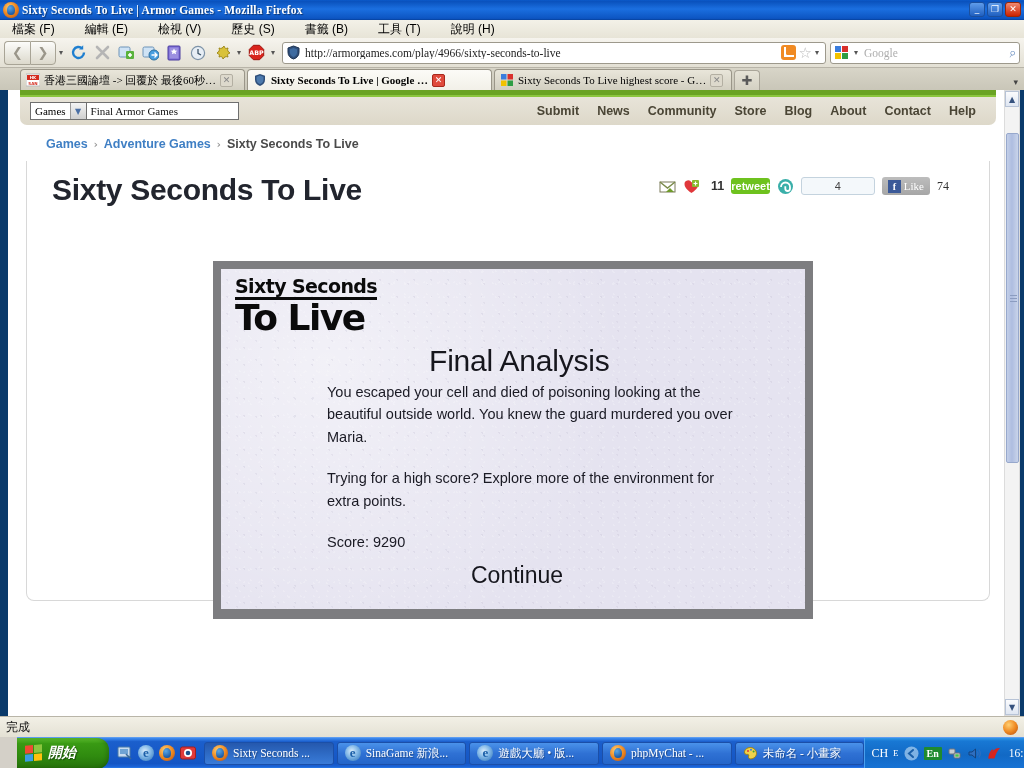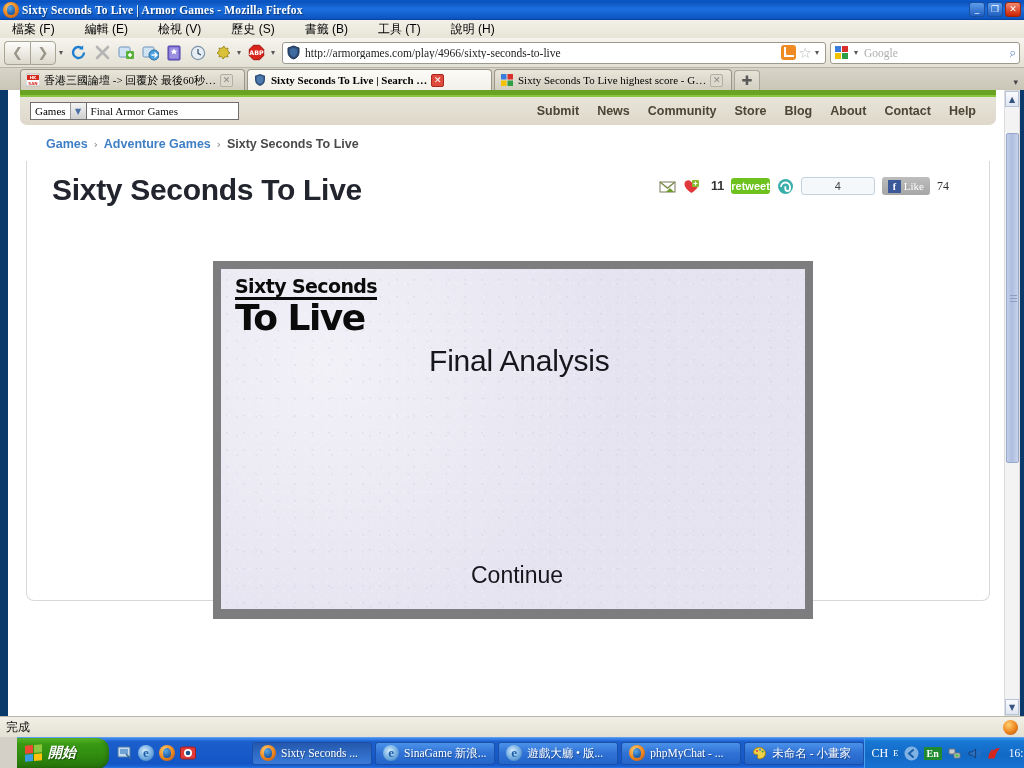--- a/index.html
+++ b/index.html
@@ -340,21 +340,21 @@
   }
   .quicklaunch { display:flex;align-items:center;gap:5px;padding:0 8px; }
   .qlicon { width:16px;height:16px;flex:none; }
   .tasks { display:flex; align-items:center; gap:3px; flex:1; min-width:0; }
   .task {
     height:23px; display:flex;align-items:center;gap:5px; padding:0 7px;
     border-radius:3px; min-width:0; flex: 0 1 138px;
     background: linear-gradient(to bottom,#4a92ea,#2f71d4 50%,#2465c9);
     border:1px solid #1b4fa8;
   }
-  .task.active { background: linear-gradient(to bottom,#2558ad,#2f6cc6 55%,#3a7bd8); margin-left: 48px; }
+  .task.active { background: linear-gradient(to bottom,#2558ad,#2f6cc6 55%,#3a7bd8); }
   .task .lbl {
     color:#fff;font-size:11.5px;white-space:nowrap;overflow:hidden;text-overflow:ellipsis;
     font-family:"Liberation Serif",serif; text-shadow:1px 1px 1px rgba(0,0,0,.35);
   }
   .tray {
     display:flex;align-items:center;gap:5px;height:31px;padding:0 6px;
     background: linear-gradient(to bottom,#2f97e8 0%,#1878d4 10%,#1269c5 55%,#1874d6 100%);
     border-left:1px solid #4aa0ee;
   }
   .tray .ch { color:#fff;font-size:12px; font-family:"Liberation Serif",serif;}
@@ -500,21 +500,21 @@
           <text x="7" y="11.6" font-size="4" fill="#d42b1e" text-anchor="middle" font-weight="bold" font-family="DejaVu Sans">SAN</text>
         </svg>
       <span class="tab-label">香港三國論壇 -&gt; 回覆於 最後60秒…</span>
       <span class="tab-x">✕</span>
     </div>
     <div class="tab active" style="width:245px">
       <svg class="tab-fav" viewBox="0 0 14 14">
           <path d="M7 1 12 2.7v4.1c0 3.2-2.2 5.3-5 6.2-2.8-.9-5-3-5-6.2V2.7z" fill="#2f4f7a"></path>
           <path d="M7 2.6 10.5 3.8v3c0 2.2-1.5 3.6-3.5 4.3-2-.7-3.5-2.1-3.5-4.3v-3z" fill="#4d7aad"></path>
         </svg>
-      <span class="tab-label">Sixty Seconds To Live | Search …</span>
+      <span class="tab-label">Sixty Seconds To Live | Google …</span>
       <span class="tab-x">✕</span>
     </div>
     <div class="tab" style="width:238px">
       <svg class="tab-fav" viewBox="0 0 14 14">
           <rect x="1" y="1" width="5.5" height="5.5" fill="#3b7ddd"></rect>
           <rect x="7.5" y="1" width="5.5" height="5.5" fill="#d9302c"></rect>
           <rect x="1" y="7.5" width="5.5" height="5.5" fill="#f2c200"></rect>
           <rect x="7.5" y="7.5" width="5.5" height="5.5" fill="#2f9e44"></rect>
         </svg>
       <span class="tab-label">Sixty Seconds To Live highest score - G…</span>
@@ -584,20 +584,25 @@
         <span class="likecount">74</span>
       </div>
 
       <div class="gameframe">
         <div class="gamestage">
           <div class="glogo">
             <div class="l1">Sixty Seconds</div>
             <div class="l2">To Live</div>
           </div>
           <div class="finalhead">Final Analysis</div>
+          <div class="gbody">
+            <p>You escaped your cell and died of poisoning looking at the beautiful outside world. You knew the guard murdered you over Maria.</p>
+            <p>Trying for a high score? Explore more of the environment for extra points.</p>
+            <p>Score: 9290</p>
+          </div>
           <div class="continue">Continue</div>
         </div>
       </div>
     </div>
 
   </div>
 
   <div class="vscroll">
     <div class="sbbtn">▲</div>
     <div class="sbthumb"></div>

